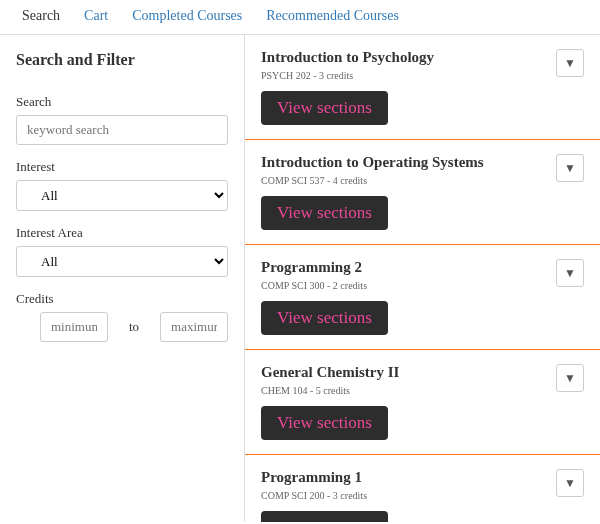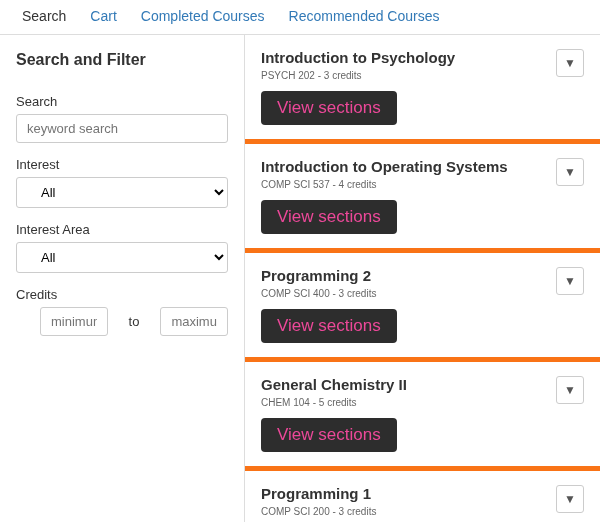--- a/index.html
+++ b/index.html
@@ -1,15 +1,15 @@
 <!DOCTYPE html>
 <html><head>
   <meta charset="utf-8">
   <style>
-    * { box-sizing: border-box; margin: 0; padding: 0; }
+    * { box-sizing: border-box; margin: 0; padding: 0; font-family: Liberation Serif, serif; }
     body { font-family: Arial, sans-serif; font-size: 14px; color: #333; background: #fff; width: 600px; min-height: 524px; }
 
     
     .nav-tabs {
       display: flex;
       border-bottom: 1px solid #ddd;
       padding: 0 10px;
       background: #fff;
     }
     .nav-tab {
@@ -98,21 +98,21 @@
     }
 
     
     .course-list {
       flex: 1;
       overflow-y: auto;
       background: #f8f8f8;
     }
     .course-item {
       background: #fff;
-      border-bottom: 5px solid #f97316;
+      border-bottom: 1px solid #f97316;
       padding: 14px 16px 14px 16px;
       display: flex;
       align-items: flex-start;
       justify-content: space-between;
       position: relative;
     }
     .course-info {
       flex: 1;
     }
     .course-title {
@@ -194,21 +194,21 @@
   <div class="course-list" id="course-list">
       <div class="course-item">
         <div class="course-info"><div class="course-title">Introduction to Psychology</div><div class="course-meta">PSYCH 202 - 3 credits</div><button class="btn-view">View sections</button></div>
         <button class="dropdown-btn">▼</button>
       </div>
       <div class="course-item">
         <div class="course-info"><div class="course-title">Introduction to Operating Systems</div><div class="course-meta">COMP SCI 537 - 4 credits</div><button class="btn-view">View sections</button></div>
         <button class="dropdown-btn">▼</button>
       </div>
       <div class="course-item">
-        <div class="course-info"><div class="course-title">Programming 2</div><div class="course-meta">COMP SCI 400 - 3 credits</div><button class="btn-view">View sections</button></div>
+        <div class="course-info"><div class="course-title">Programming 2</div><div class="course-meta">COMP SCI 300 - 2 credits</div><button class="btn-view">View sections</button></div>
         <button class="dropdown-btn">▼</button>
       </div>
       <div class="course-item">
         <div class="course-info"><div class="course-title">General Chemistry II</div><div class="course-meta">CHEM 104 - 5 credits</div><button class="btn-view">View sections</button></div>
         <button class="dropdown-btn">▼</button>
       </div>
       <div class="course-item">
         <div class="course-info"><div class="course-title">Programming 1</div><div class="course-meta">COMP SCI 200 - 3 credits</div><button class="btn-view">View sections</button></div>
         <button class="dropdown-btn">▼</button>
       </div>

